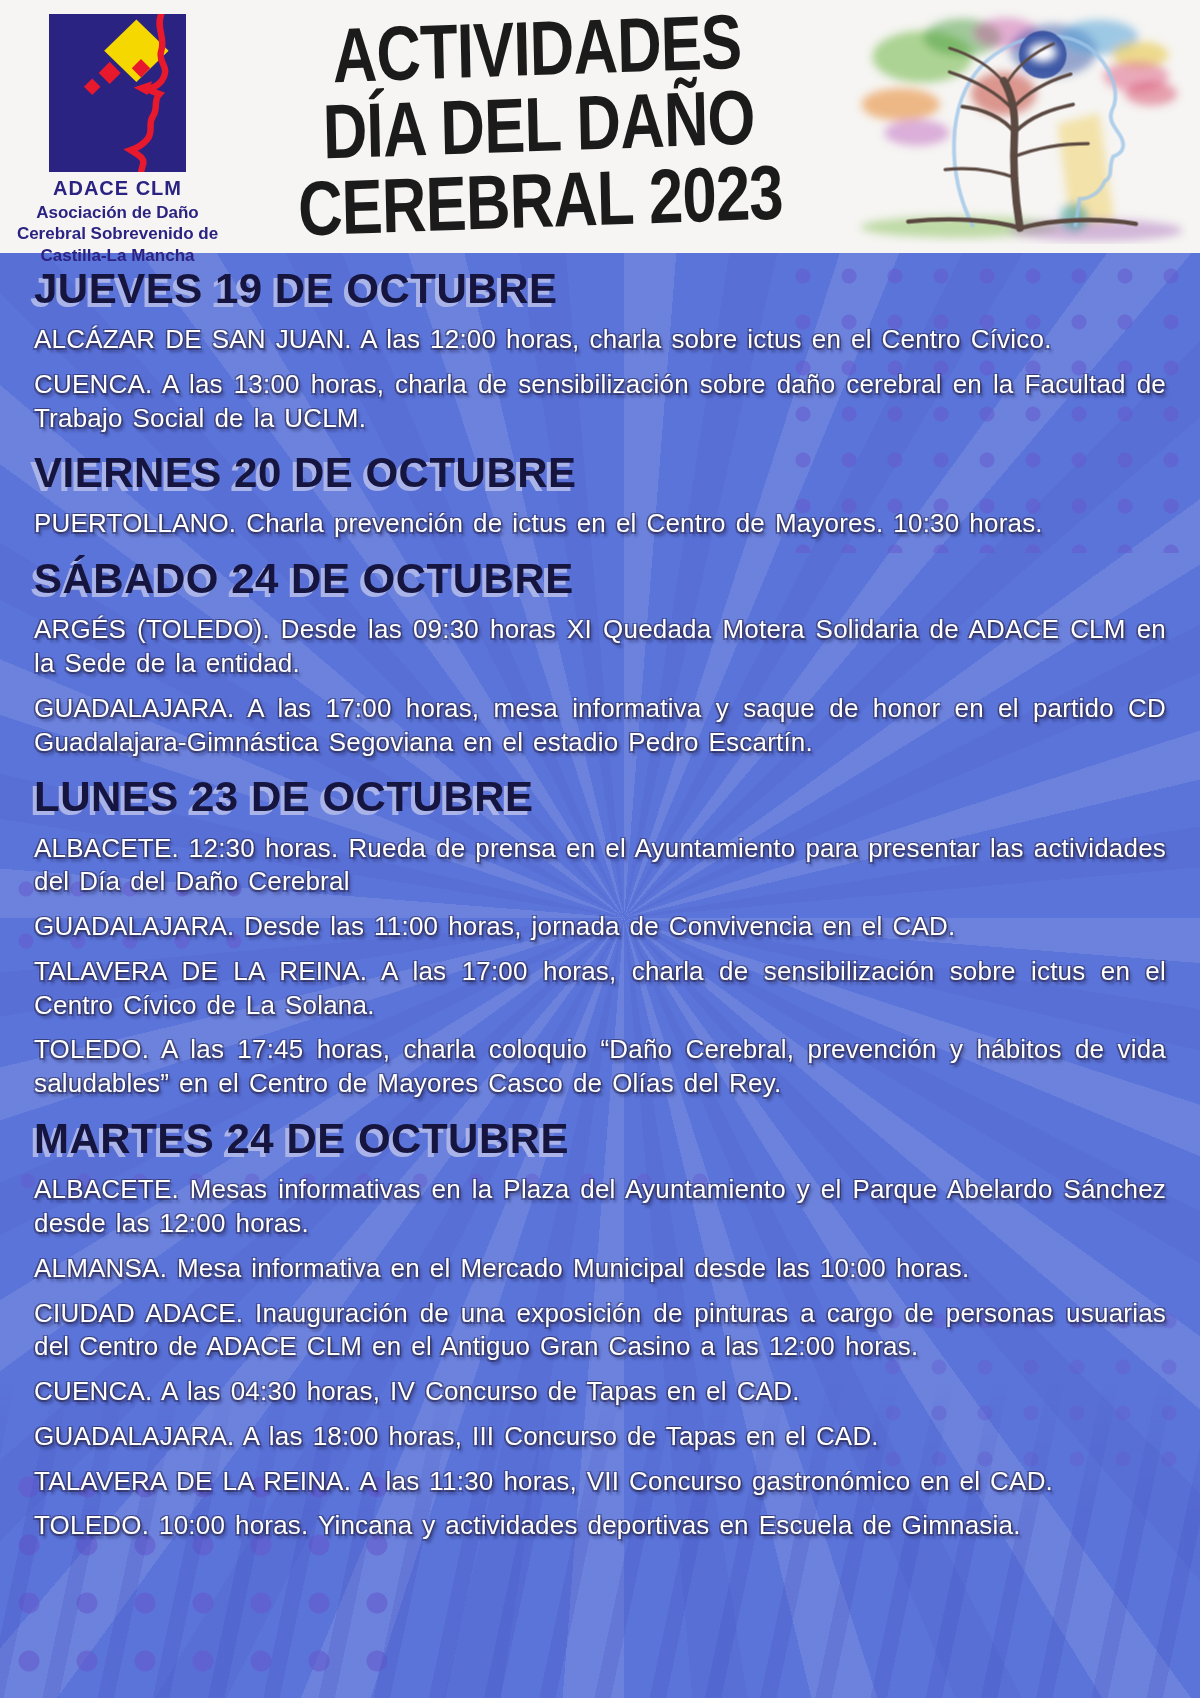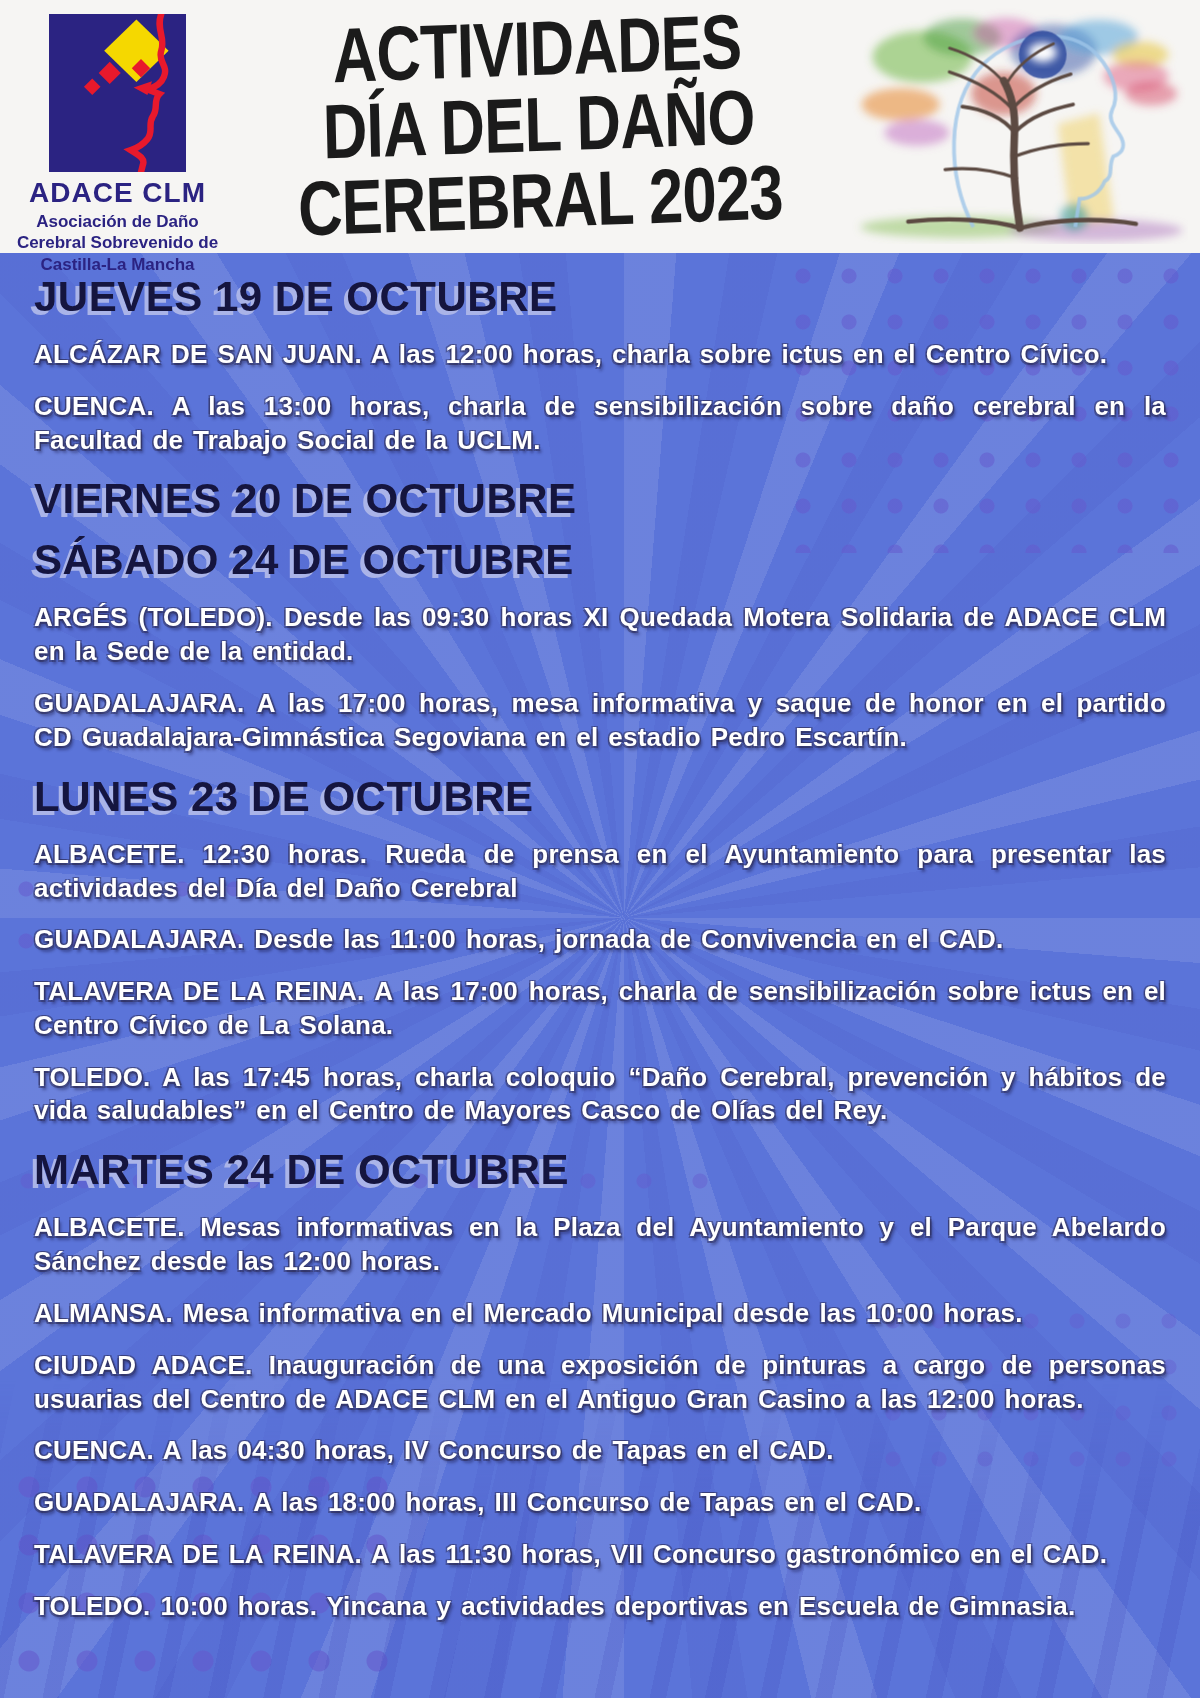--- a/index.html
+++ b/index.html
@@ -35,21 +35,21 @@
   }
   .logo{
     width:235px;
     padding-top:14px;
     display:flex;flex-direction:column;align-items:center;
     flex:none;
   }
   .logo-mark{width:138px;height:160px;}
   .logo-name{
     margin-top:3px;
-    font-weight:bold;font-size:28px;letter-spacing:1px;
+    font-weight:bold;font-size:20px;letter-spacing:1px;
     color:var(--logo_navy);
   }
   .logo-sub{
     margin-top:2px;
     font-size:17px;font-weight:bold;line-height:1.25;
     color:var(--logo_navy);
     text-align:center;
   }
   .title{
     flex:1;
@@ -107,30 +107,30 @@
   .content{position:relative;z-index:2;}
   h2.day{
     font-size:42px;
     line-height:1.12;
     font-weight:bold;
     letter-spacing:0.5px;
     color:var(--heading_navy);
     text-shadow:-4px 4px 0 var(--heading_shadow);
     margin:14px 0 6px 0;
   }
-  h2.day:first-child{margin-top:10px;}
+  h2.day:first-child{margin-top:2px;}
   p.event{
     font-size:26px;
     line-height:1.3;
-    font-weight:bold;
+    font-weight:normal;
     color:var(--text_white);
     text-align:justify;
     letter-spacing:0.2px;
     word-spacing:2.5px;
-    margin:18px 0;
+    margin:11px 0;
     text-shadow:
       -1.5px -1.5px 0 rgba(45,45,90,.5),
        1.5px -1.5px 0 rgba(45,45,90,.5),
       -1.5px  1.5px 0 rgba(45,45,90,.5),
        1.5px  1.5px 0 rgba(45,45,90,.5),
        2.5px  3.5px 3px rgba(25,25,70,.45);
   }
 </style>
 </head>
 <body>
@@ -223,20 +223,21 @@
     <div class="dots dots-ml"></div>
     <div class="dots dots-mm"></div>
     <div class="dots dots-bl"></div>
     <div class="dots dots-br"></div>
     <div class="bg-layer bands"></div>
     <div class="content" id="sections">
         <h2 class="day">JUEVES 19 DE OCTUBRE</h2>
         <p class="event"><span>ALCÁZAR DE SAN JUAN. </span><span>A las 12:00 horas, charla sobre ictus en el Centro Cívico.</span></p>
         <p class="event"><span>CUENCA. </span><span>A las 13:00 horas, charla de sensibilización sobre daño cerebral en la Facultad de Trabajo Social de la UCLM.</span></p>
         <h2 class="day">VIERNES 20 DE OCTUBRE</h2>
+        <p class="event"><span>PUERTOLLANO. </span><span>Charla prevención de ictus en el Centro de Mayores. 10:30 horas.</span></p>
         <h2 class="day">SÁBADO 24 DE OCTUBRE</h2>
         <p class="event"><span>ARGÉS (TOLEDO). </span><span>Desde las 09:30 horas XI Quedada Motera Solidaria de ADACE CLM en la Sede de la entidad.</span></p>
         <p class="event"><span>GUADALAJARA. </span><span>A las 17:00 horas, mesa informativa y saque de honor en el partido CD Guadalajara-Gimnástica Segoviana en el estadio Pedro Escartín.</span></p>
         <h2 class="day">LUNES 23 DE OCTUBRE</h2>
         <p class="event"><span>ALBACETE. </span><span>12:30 horas. Rueda de prensa en el Ayuntamiento para presentar las actividades del Día del Daño Cerebral</span></p>
         <p class="event"><span>GUADALAJARA. </span><span>Desde las 11:00 horas, jornada de Convivencia en el CAD.</span></p>
         <p class="event"><span>TALAVERA DE LA REINA. </span><span>A las 17:00 horas, charla de sensibilización sobre ictus en el Centro Cívico de La Solana.</span></p>
         <p class="event"><span>TOLEDO. </span><span>A las 17:45 horas, charla coloquio “Daño Cerebral, prevención y hábitos de vida saludables” en el Centro de Mayores Casco de Olías del Rey.</span></p>
         <h2 class="day">MARTES 24 DE OCTUBRE</h2>
         <p class="event"><span>ALBACETE. </span><span>Mesas informativas en la Plaza del Ayuntamiento y el Parque Abelardo Sánchez desde las 12:00 horas.</span></p>

